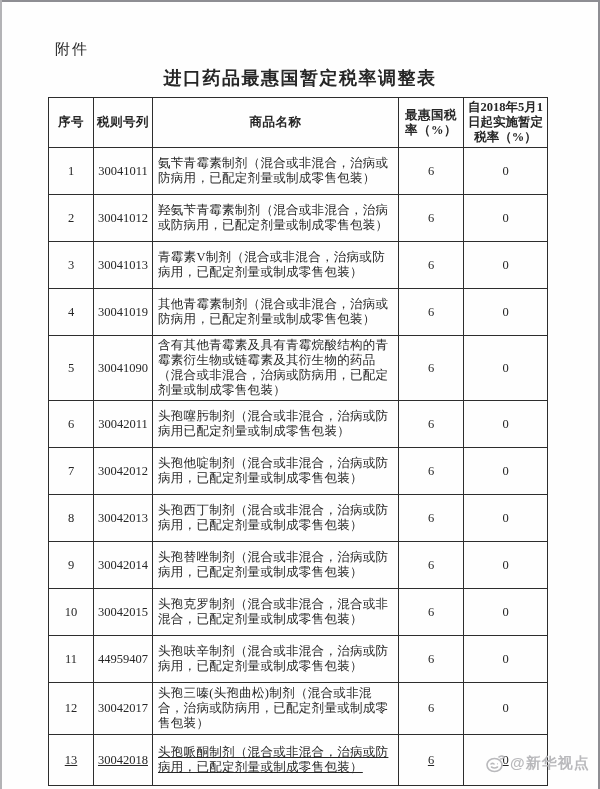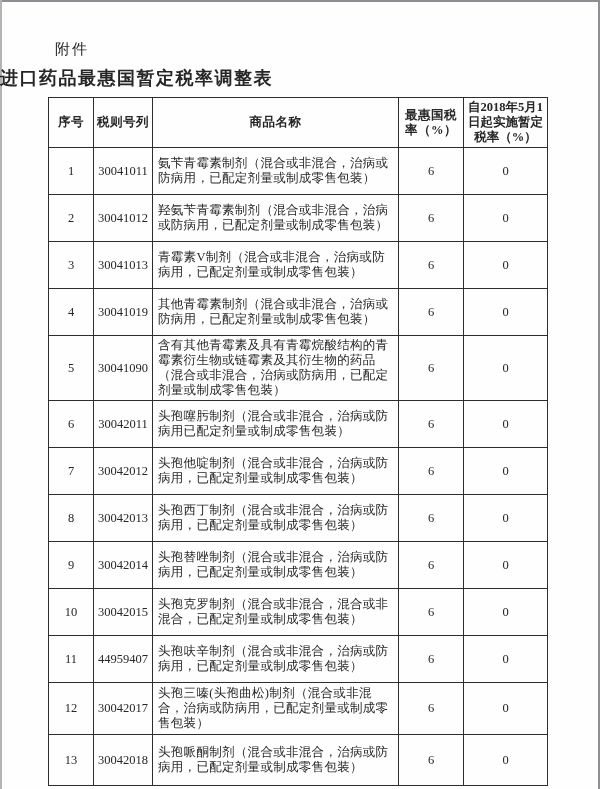--- a/index.html
+++ b/index.html
@@ -23,20 +23,21 @@
     top: 40px;
     font-size: 15px;
     font-weight: normal;
     letter-spacing: 2px;
   }
   .doc-title {
     position: absolute;
     left: 0;
     top: 66px;
     width: 600px;
+    text-align: center;
     font-size: 18px;
     font-weight: bold;
     letter-spacing: 1.5px;
   }
 
   table.tariff {
     position: absolute;
     left: 48px;
     top: 97px;
     border-collapse: collapse;
@@ -55,21 +56,21 @@
     word-break: break-all;
   }
   table.tariff thead tr { height: 48px; }
   table.tariff th { font-weight: bold; font-size: 12.5px; letter-spacing: 0.5px; }
   table.tariff th.h-mfn { padding: 2px 6px; }
   table.tariff th.h-prov { padding: 2px 3px; letter-spacing: 0; margin-top: 16px; }
 
   table.tariff tbody tr { height: 47px; }
   table.tariff tbody tr:nth-child(5)  { height: 65px; }
   table.tariff tbody tr:nth-child(12) { height: 52px; }
-  table.tariff tbody tr:nth-child(13) { height: 51px; }
+  table.tariff tbody tr:nth-child(13) { height: 51px; text-decoration: underline; }
 
   table.tariff td.col-2 {
     text-align: left;
     padding: 2px 5px;
     letter-spacing: 0.3px;
   }
   table.tariff td.col-0, table.tariff td.col-1,
   table.tariff td.col-3, table.tariff td.col-4 {
     font-size: 12.5px;
   }
@@ -206,13 +207,27 @@
         <tr>
           <td class="col-0">13</td>
           <td class="col-1">30042018</td>
           <td class="col-2">头孢哌酮制剂（混合或非混合，治病或防病用，已配定剂量或制成零售包装）</td>
           <td class="col-3">6</td>
           <td class="col-4">0</td>
         </tr>
       </tbody>
   </table>
 
+  <div class="watermark">
+    <span>
+      <svg width="22" height="20" viewBox="0 0 22 20">
+        <g fill="none" stroke="#b9b9bc" stroke-width="1.6" stroke-linecap="round">
+          <ellipse cx="9.5" cy="12" rx="7.5" ry="6.5"></ellipse>
+          <path d="M14 4 q3 -2 5 0 q-1 2 -3.5 2"></path>
+          <path d="M6 11 q1.5 -1.2 3 0"></path>
+          <circle cx="12.5" cy="10.8" r="0.6" fill="#b9b9bc" stroke="none"></circle>
+          <path d="M6.5 14 q3 2 6 0"></path>
+        </g>
+      </svg>
+    </span>
+    <span>@新华视点</span>
+  </div>
 </div>
 
 </body></html>

